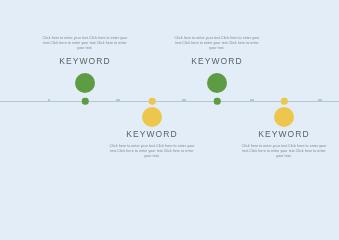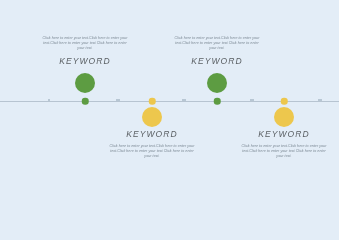--- a/index.html
+++ b/index.html
@@ -13,21 +13,20 @@
     background: #e3edf7;
     font-family: "Liberation Sans", sans-serif;
     -webkit-font-smoothing: antialiased;
   }
 
   #slide {
     position: relative;
     width: 308px;
     height: 193px;
     background: #e3edf7;
-    font-style: italic;
   }
 
   
   #timeline-axis {
     position: absolute;
     left: 0;
     top: 100.5px;
     width: 339px;
     height: 1px;
     background: #a8b6c4;

